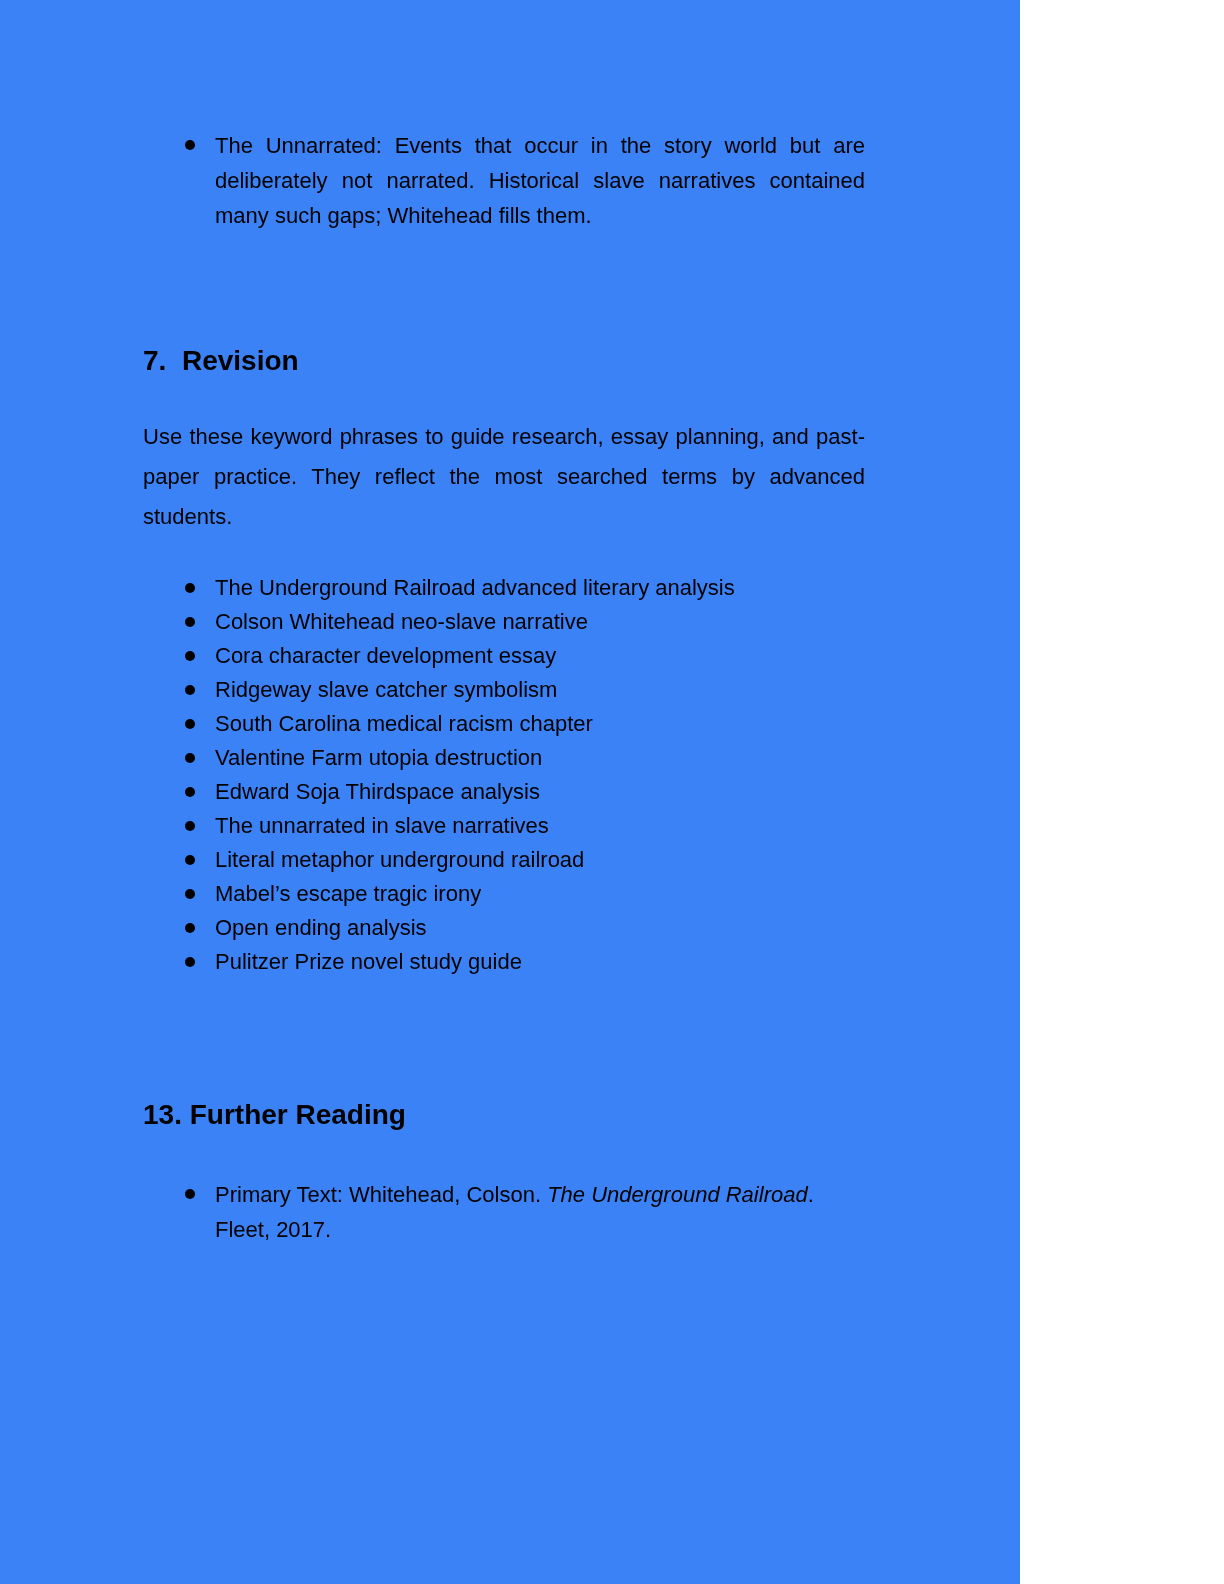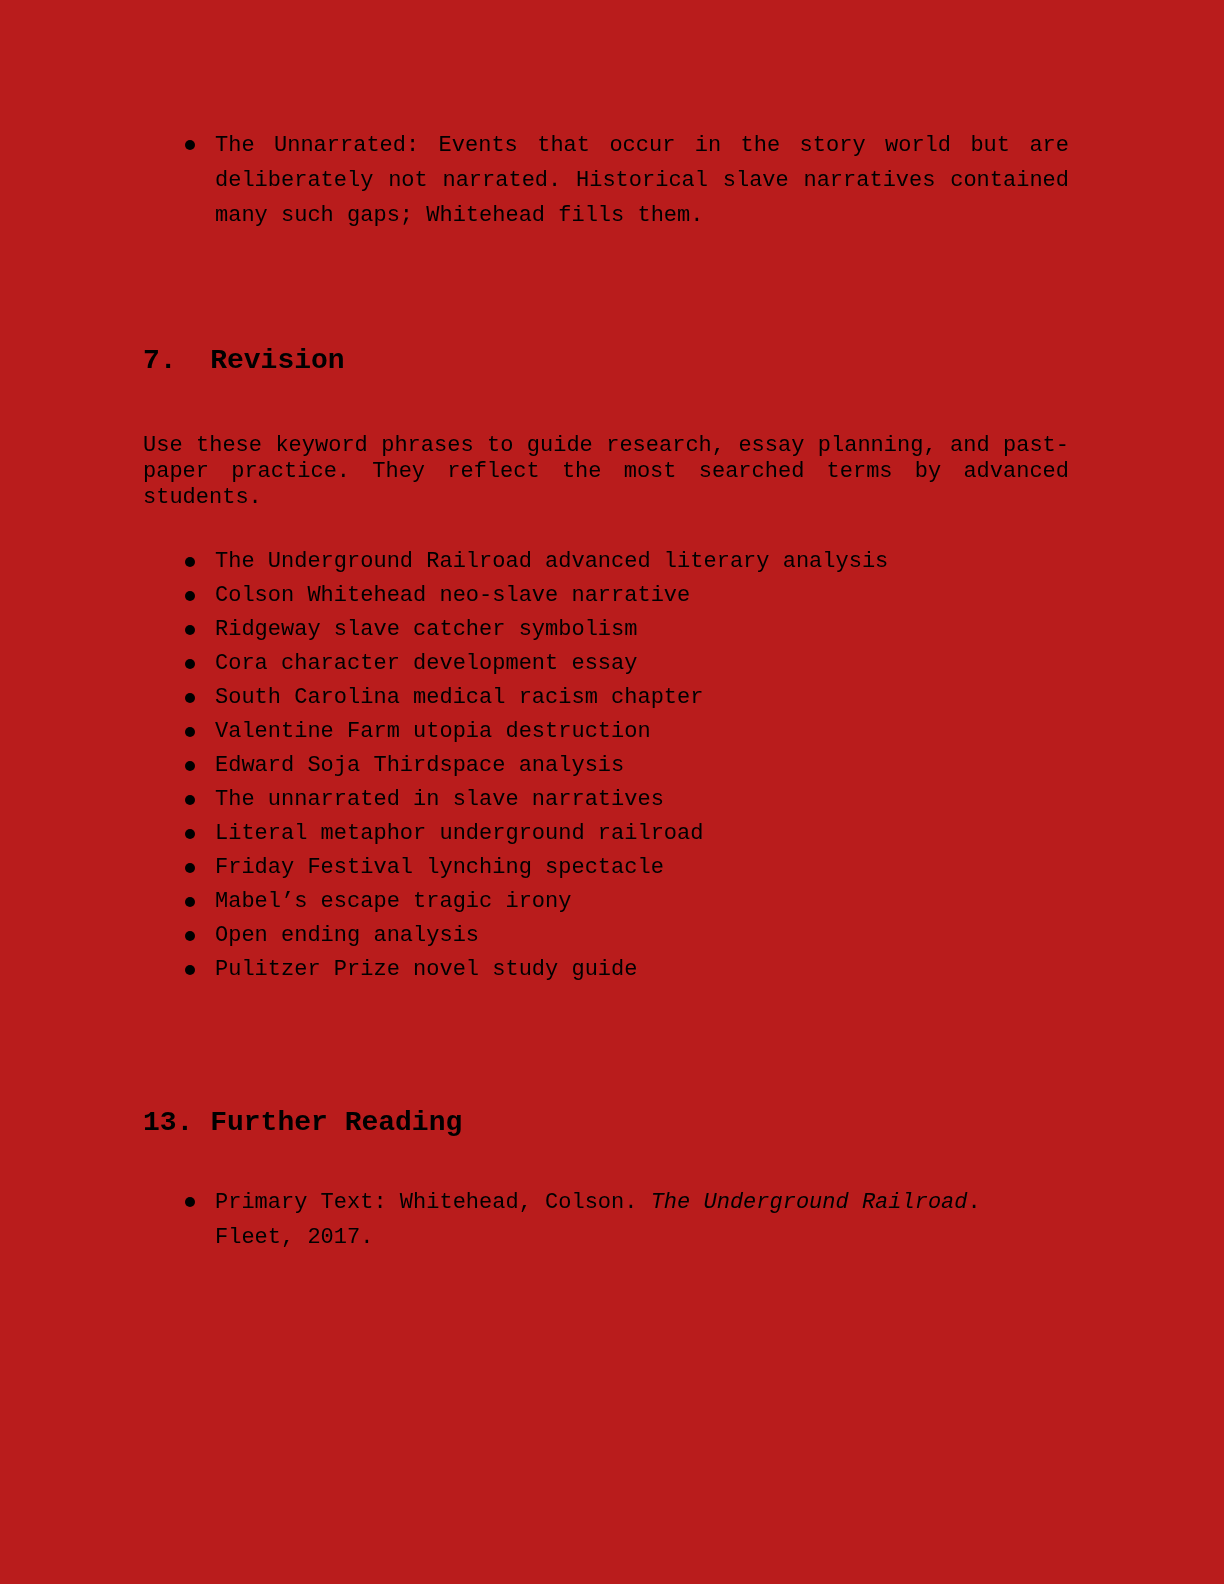--- a/index.html
+++ b/index.html
@@ -2,25 +2,25 @@
 <html><head>
 <meta charset="utf-8">
 <style>
   html, body {
     margin: 0;
     padding: 0;
     background: #ffffff;
   }
   .page {
     position: relative;
-    width: 1224px;
+    width: 1020px;
     height: 1584px;
-    background: #b91c1c;
+    background: #3b82f6;
     color: #000000;
-    font-family: Liberation Mono, monospace;
+    font-family: Liberation Sans, sans-serif;
     font-size: 22px;
     overflow: hidden;
     box-sizing: border-box;
   }
   .content {
     box-sizing: border-box;
     padding: 128px 155px 0 143px;
   }
   
   ul.doc-list {
@@ -54,23 +54,23 @@
     font-size: 28px;
     line-height: 32px;
     font-weight: 700;
     margin: 0;
     white-space: pre-wrap;
   }
   h2.revision-heading { margin-top: 112px; }
   h2.further-heading  { margin-top: 120px; }
   
   p.section-intro {
-    margin: 56px 0 0 0;
+    margin: 40px 0 0 0;
     text-align: justify;
-    line-height: 26px;
+    line-height: 40px;
   }
   
   ul.keyword-list { margin-top: 34px; }
   ul.keyword-list li { line-height: 34px; justify-content: center; }
   ul.keyword-list .dot { margin-top: 12px; }
   
   ul.reading-list { margin-top: 46px; }
   ul.reading-list li { line-height: 35px; }
   ul.reading-list .dot { margin-top: 12px; }
   .italic { font-style: italic; margin-top: 44px; }
@@ -96,49 +96,45 @@
         <li>
           <span class="dot"></span>
           <span class="li-text">The Underground Railroad advanced literary analysis</span>
         </li>
         <li>
           <span class="dot"></span>
           <span class="li-text">Colson Whitehead neo-slave narrative</span>
         </li>
         <li>
           <span class="dot"></span>
-          <span class="li-text">Ridgeway slave catcher symbolism</span>
+          <span class="li-text">Cora character development essay</span>
         </li>
         <li>
           <span class="dot"></span>
-          <span class="li-text">Cora character development essay</span>
+          <span class="li-text">Ridgeway slave catcher symbolism</span>
         </li>
         <li>
           <span class="dot"></span>
           <span class="li-text">South Carolina medical racism chapter</span>
         </li>
         <li>
           <span class="dot"></span>
           <span class="li-text">Valentine Farm utopia destruction</span>
         </li>
         <li>
           <span class="dot"></span>
           <span class="li-text">Edward Soja Thirdspace analysis</span>
         </li>
         <li>
           <span class="dot"></span>
           <span class="li-text">The unnarrated in slave narratives</span>
         </li>
         <li>
           <span class="dot"></span>
           <span class="li-text">Literal metaphor underground railroad</span>
-        </li>
-        <li>
-          <span class="dot"></span>
-          <span class="li-text">Friday Festival lynching spectacle</span>
         </li>
         <li>
           <span class="dot"></span>
           <span class="li-text">Mabel’s escape tragic irony</span>
         </li>
         <li>
           <span class="dot"></span>
           <span class="li-text">Open ending analysis</span>
         </li>
         <li>

